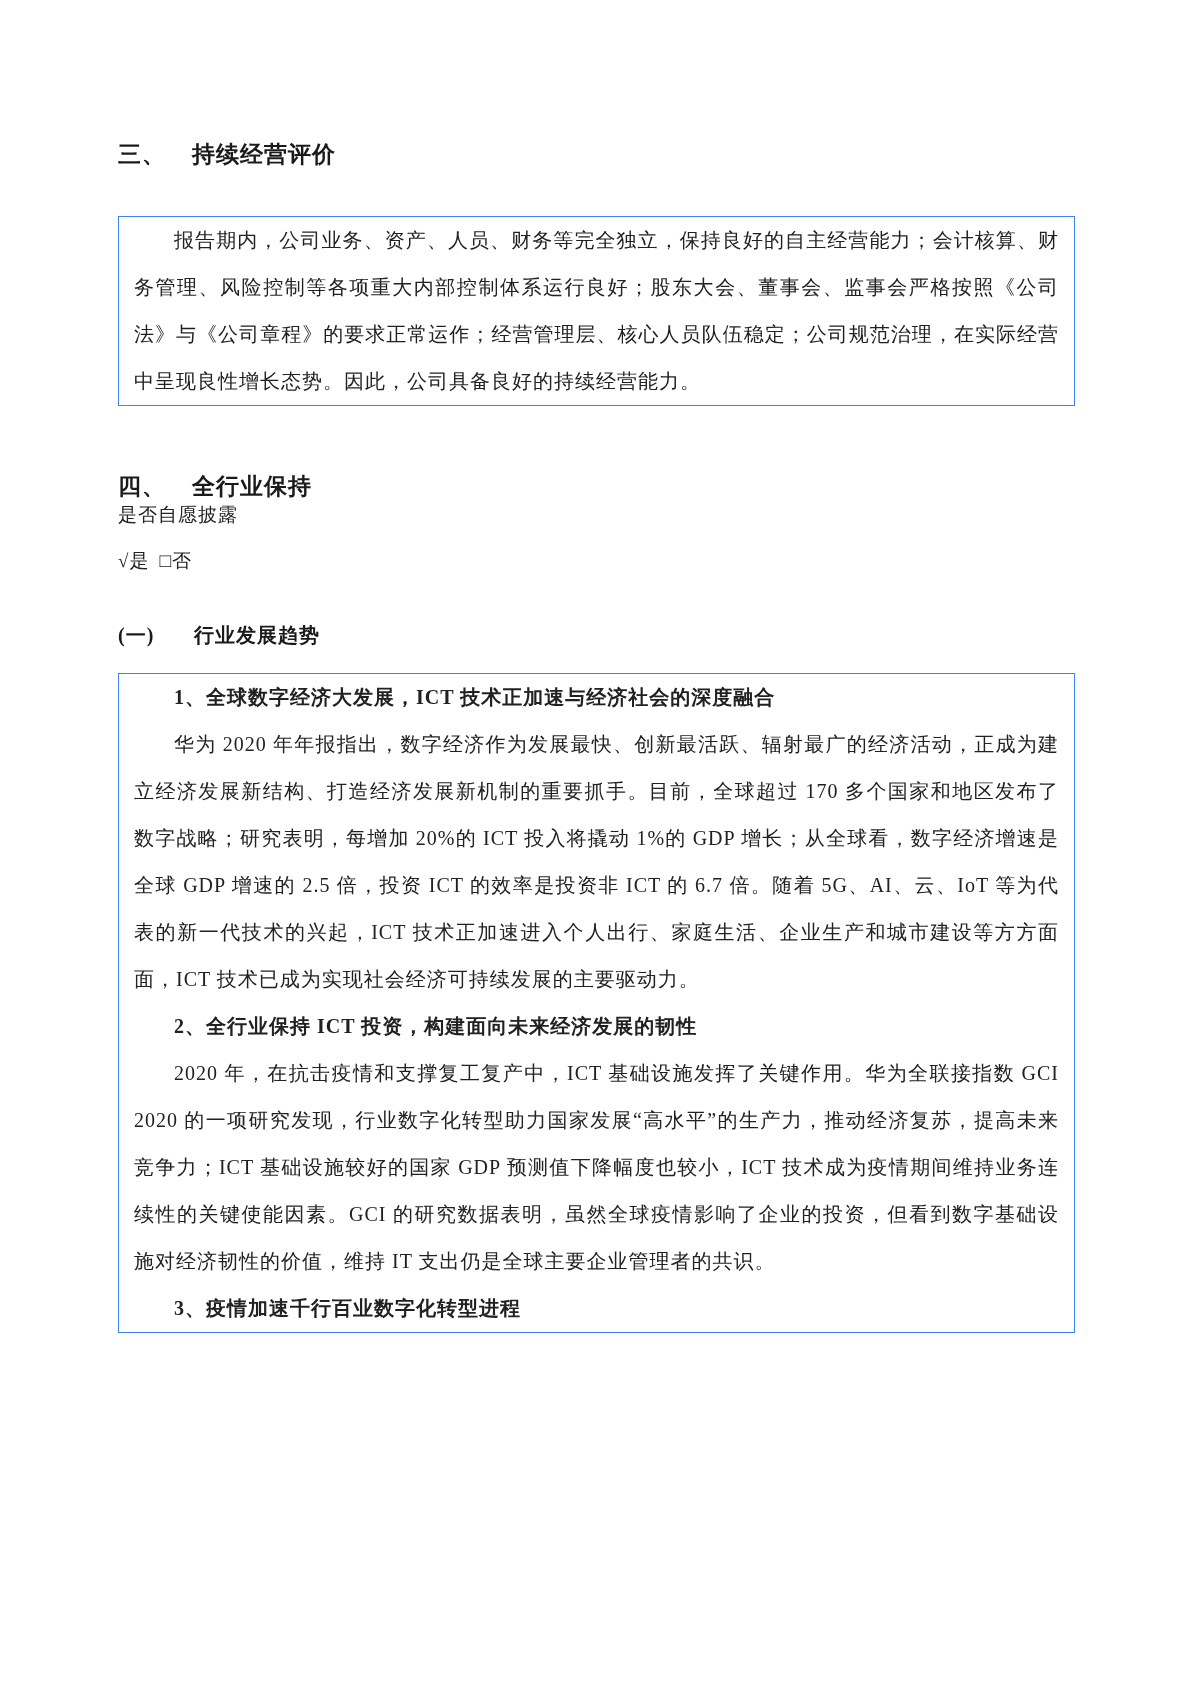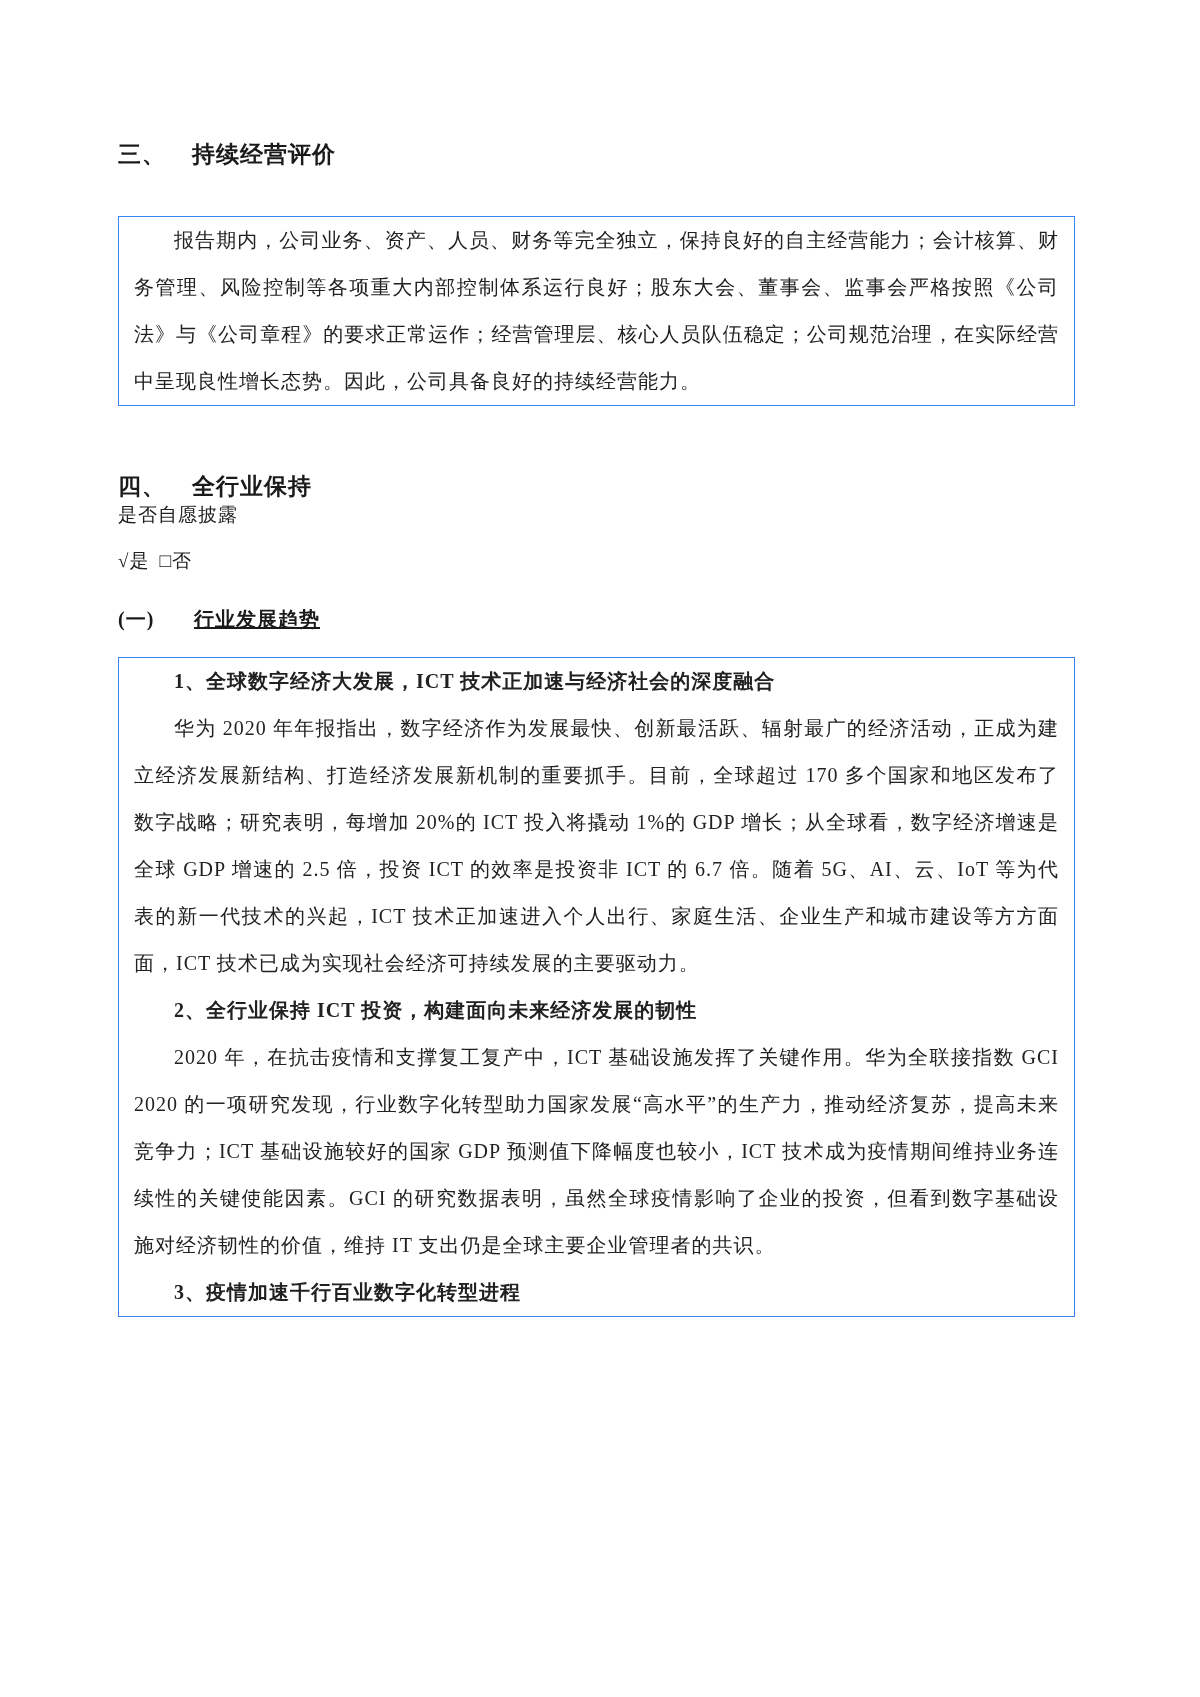--- a/index.html
+++ b/index.html
@@ -45,27 +45,26 @@
   .plain-line {
     font-size: 19px;
     line-height: 26px;
     letter-spacing: 1px;
     color: #212121;
   }
   .disclosure-q { }
   .disclosure-a { margin-top: 20px; }
   .disclosure-a .chk { margin-right: 10px; }
   .sub-heading {
-    margin-top: 32px;
+    margin-top: 48px;
     font-size: 20px;
     line-height: 26px;
     font-weight: bold;
     color: #1a1a1a;
     letter-spacing: 1px;
-    text-decoration: underline;
   }
   .sub-heading .sub-num {
     display: inline-block;
     width: 76px;
   }
   .page-number {
     margin-top: 56px;
     text-align: center;
     font-family: "Liberation Sans", "DejaVu Sans", sans-serif;
     font-size: 15px;

